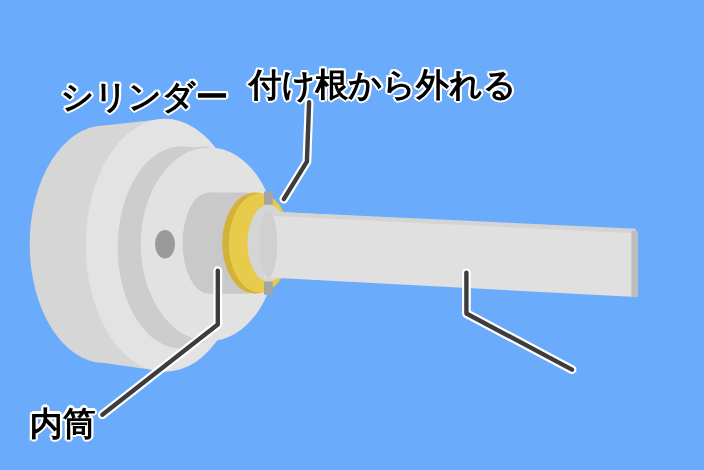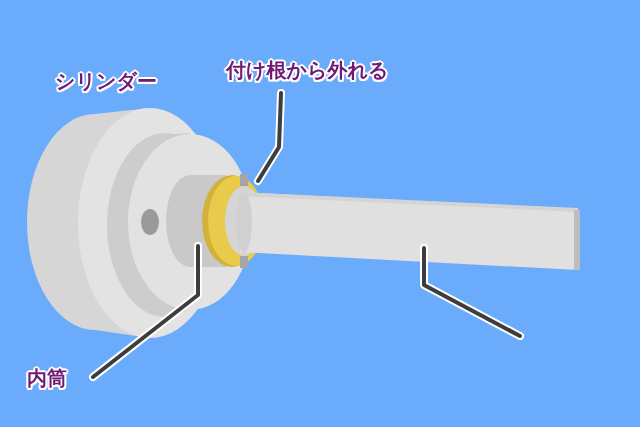--- a/index.html
+++ b/index.html
@@ -1,19 +1,19 @@
 <!DOCTYPE html>
 <html><head>
 <meta charset="utf-8">
 <style>
   html, body { margin:0; padding:0; }
   body { width:640px; height:427px; overflow:hidden; background:#6aacfb; position:relative; font-family:"DejaVu Sans", sans-serif; }
   #stage { position:absolute; left:0; top:0; width:640px; height:427px; }
   .label {
-    position:absolute; font-weight:bold; color:#701a75; font-size:20px; white-space:nowrap;
+    position:absolute; font-weight:bold; color:#000000; font-size:30px; white-space:nowrap;
     -webkit-text-stroke: 0px;
     text-shadow: 2px 0 0 #fff, -2px 0 0 #fff, 0 2px 0 #fff, 0 -2px 0 #fff,
                  1.5px 1.5px 0 #fff, -1.5px 1.5px 0 #fff, 1.5px -1.5px 0 #fff, -1.5px -1.5px 0 #fff;
     letter-spacing:0px;
   }
 </style>
 </head>
 <body>
 
 <div id="stage">

